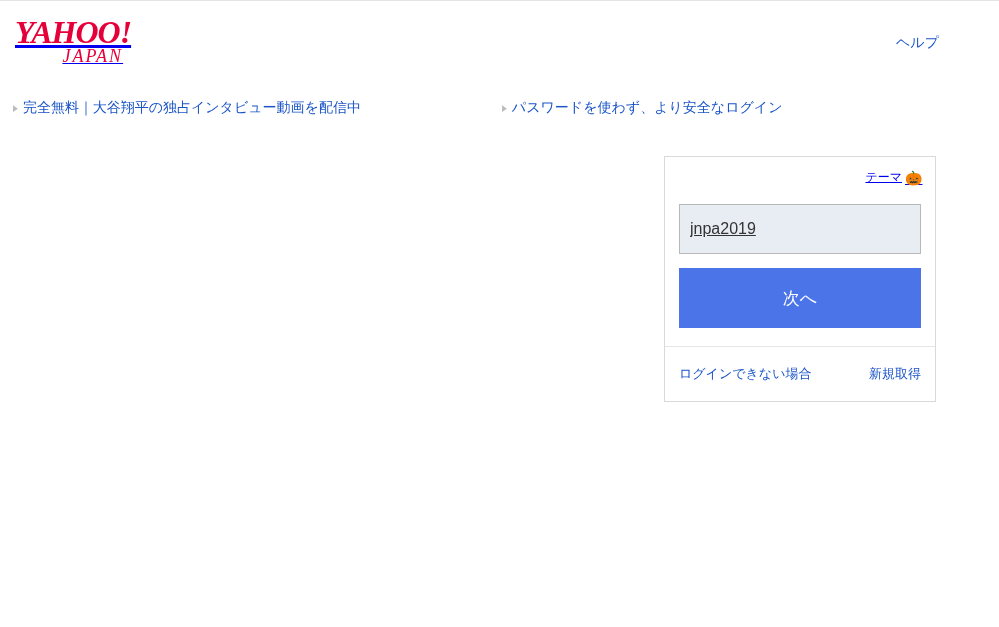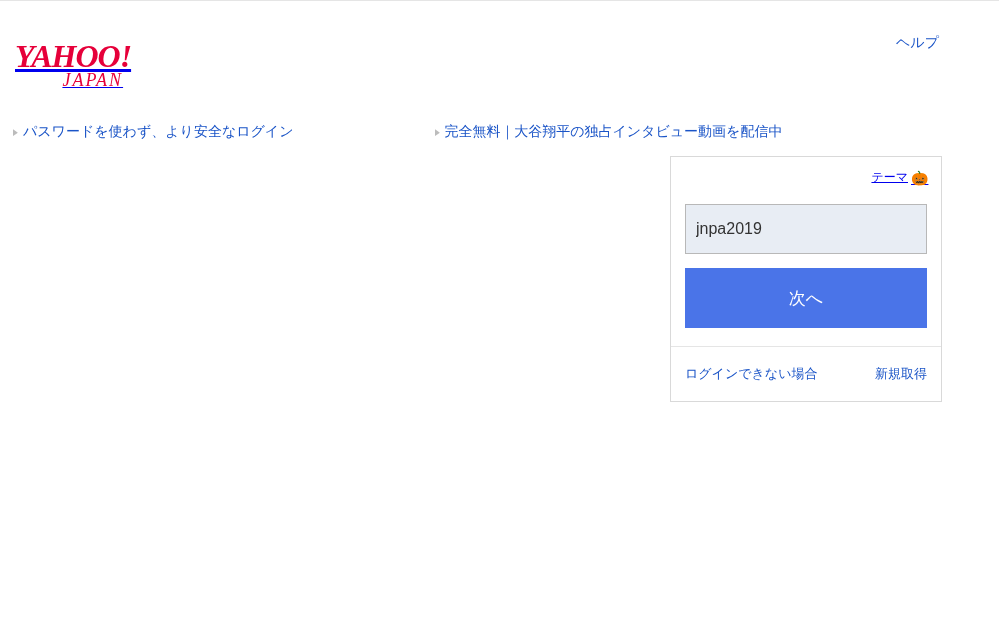--- a/index.html
+++ b/index.html
@@ -12,21 +12,20 @@
       border-top: 1px solid #e5e5e5;
     }
     .header {
       display: flex;
       justify-content: space-between;
       align-items: flex-start;
       padding: 15px 30px 10px 15px;
     }
     .logo {
       display: inline-block;
-      margin-top: 24px;
     }
     .logo-yahoo {
       font-family: "Times New Roman", serif;
       font-size: 32px;
       font-weight: bold;
       font-style: italic;
       color: #e6003a;
       letter-spacing: -1px;
       line-height: 1;
     }
@@ -63,21 +62,21 @@
     .promo-item::before {
       content: "▶";
       color: #bcbcbc;
       font-size: 9px;
       margin-right: 4px;
       transform: scaleX(0.7);
     }
     .login-panel {
       position: absolute;
       top: 155px;
-      right: 57px;
+      right: 63px;
       width: 272px;
       border: 1px solid #d9d9d9;
       background: #fff;
     }
     .theme-row {
       text-align: right;
       padding: 12px 14px 8px;
       font-size: 12px;
       color: #333;
     }
@@ -98,20 +97,21 @@
     }
     .id-input {
       width: 100%;
       height: 50px;
       border: 1px solid #b8b8b8;
       background: #e8edf4;
       font-size: 16px;
       padding: 0 10px;
       color: #333;
       margin-top: 10px;
+      text-decoration: underline;
     }
     .next-button {
       width: 100%;
       height: 60px;
       background: #4a74e8;
       color: #fff;
       border: none;
       font-size: 17px;
       margin-top: 14px;
       cursor: pointer;
@@ -134,22 +134,22 @@
 
 <div class="header">
   <a class="logo" href="#">
     <div class="logo-yahoo">YAHOO!</div>
     <div class="logo-japan">JAPAN</div>
   </a>
   <a class="help-link" href="#">ヘルプ</a>
 </div>
 
 <div class="promo-row">
+  <a class="promo-item" href="#">完全無料｜大谷翔平の独占インタビュー動画を配信中</a>
   <a class="promo-item" href="#">パスワードを使わず、より安全なログイン</a>
-  <a class="promo-item" href="#">完全無料｜大谷翔平の独占インタビュー動画を配信中</a>
 </div>
 
 <div class="login-panel">
   <div class="theme-row">
     <a href="#" class="theme-label">
       <span>テーマ</span>
       <span class="theme-icon">🎃</span>
     </a>
   </div>
   <div class="login-body">

